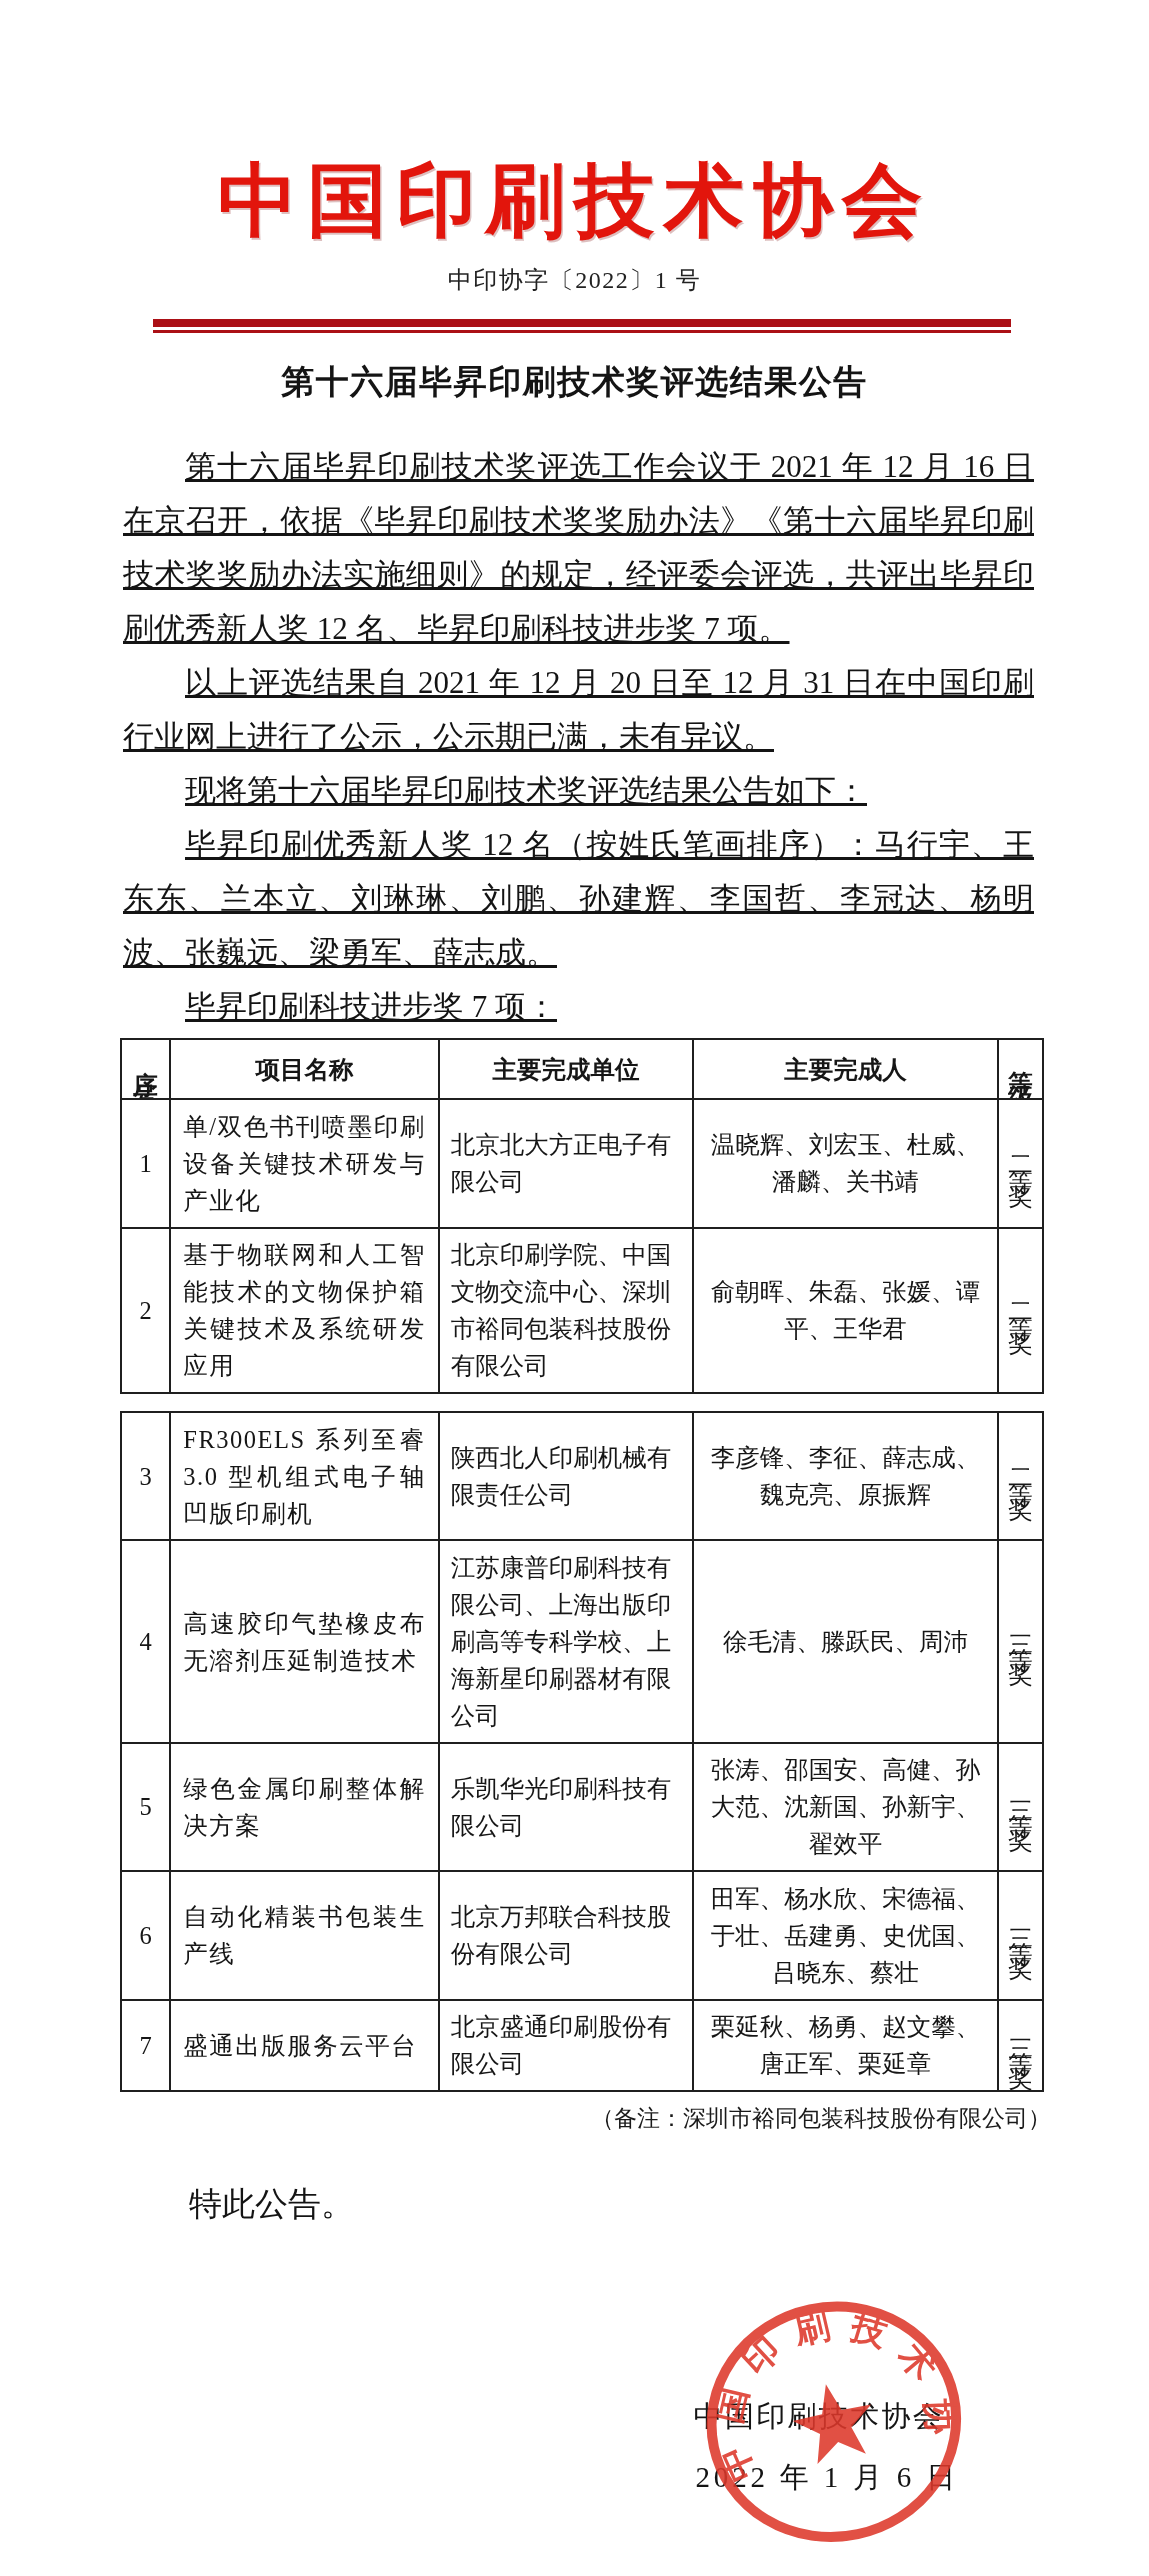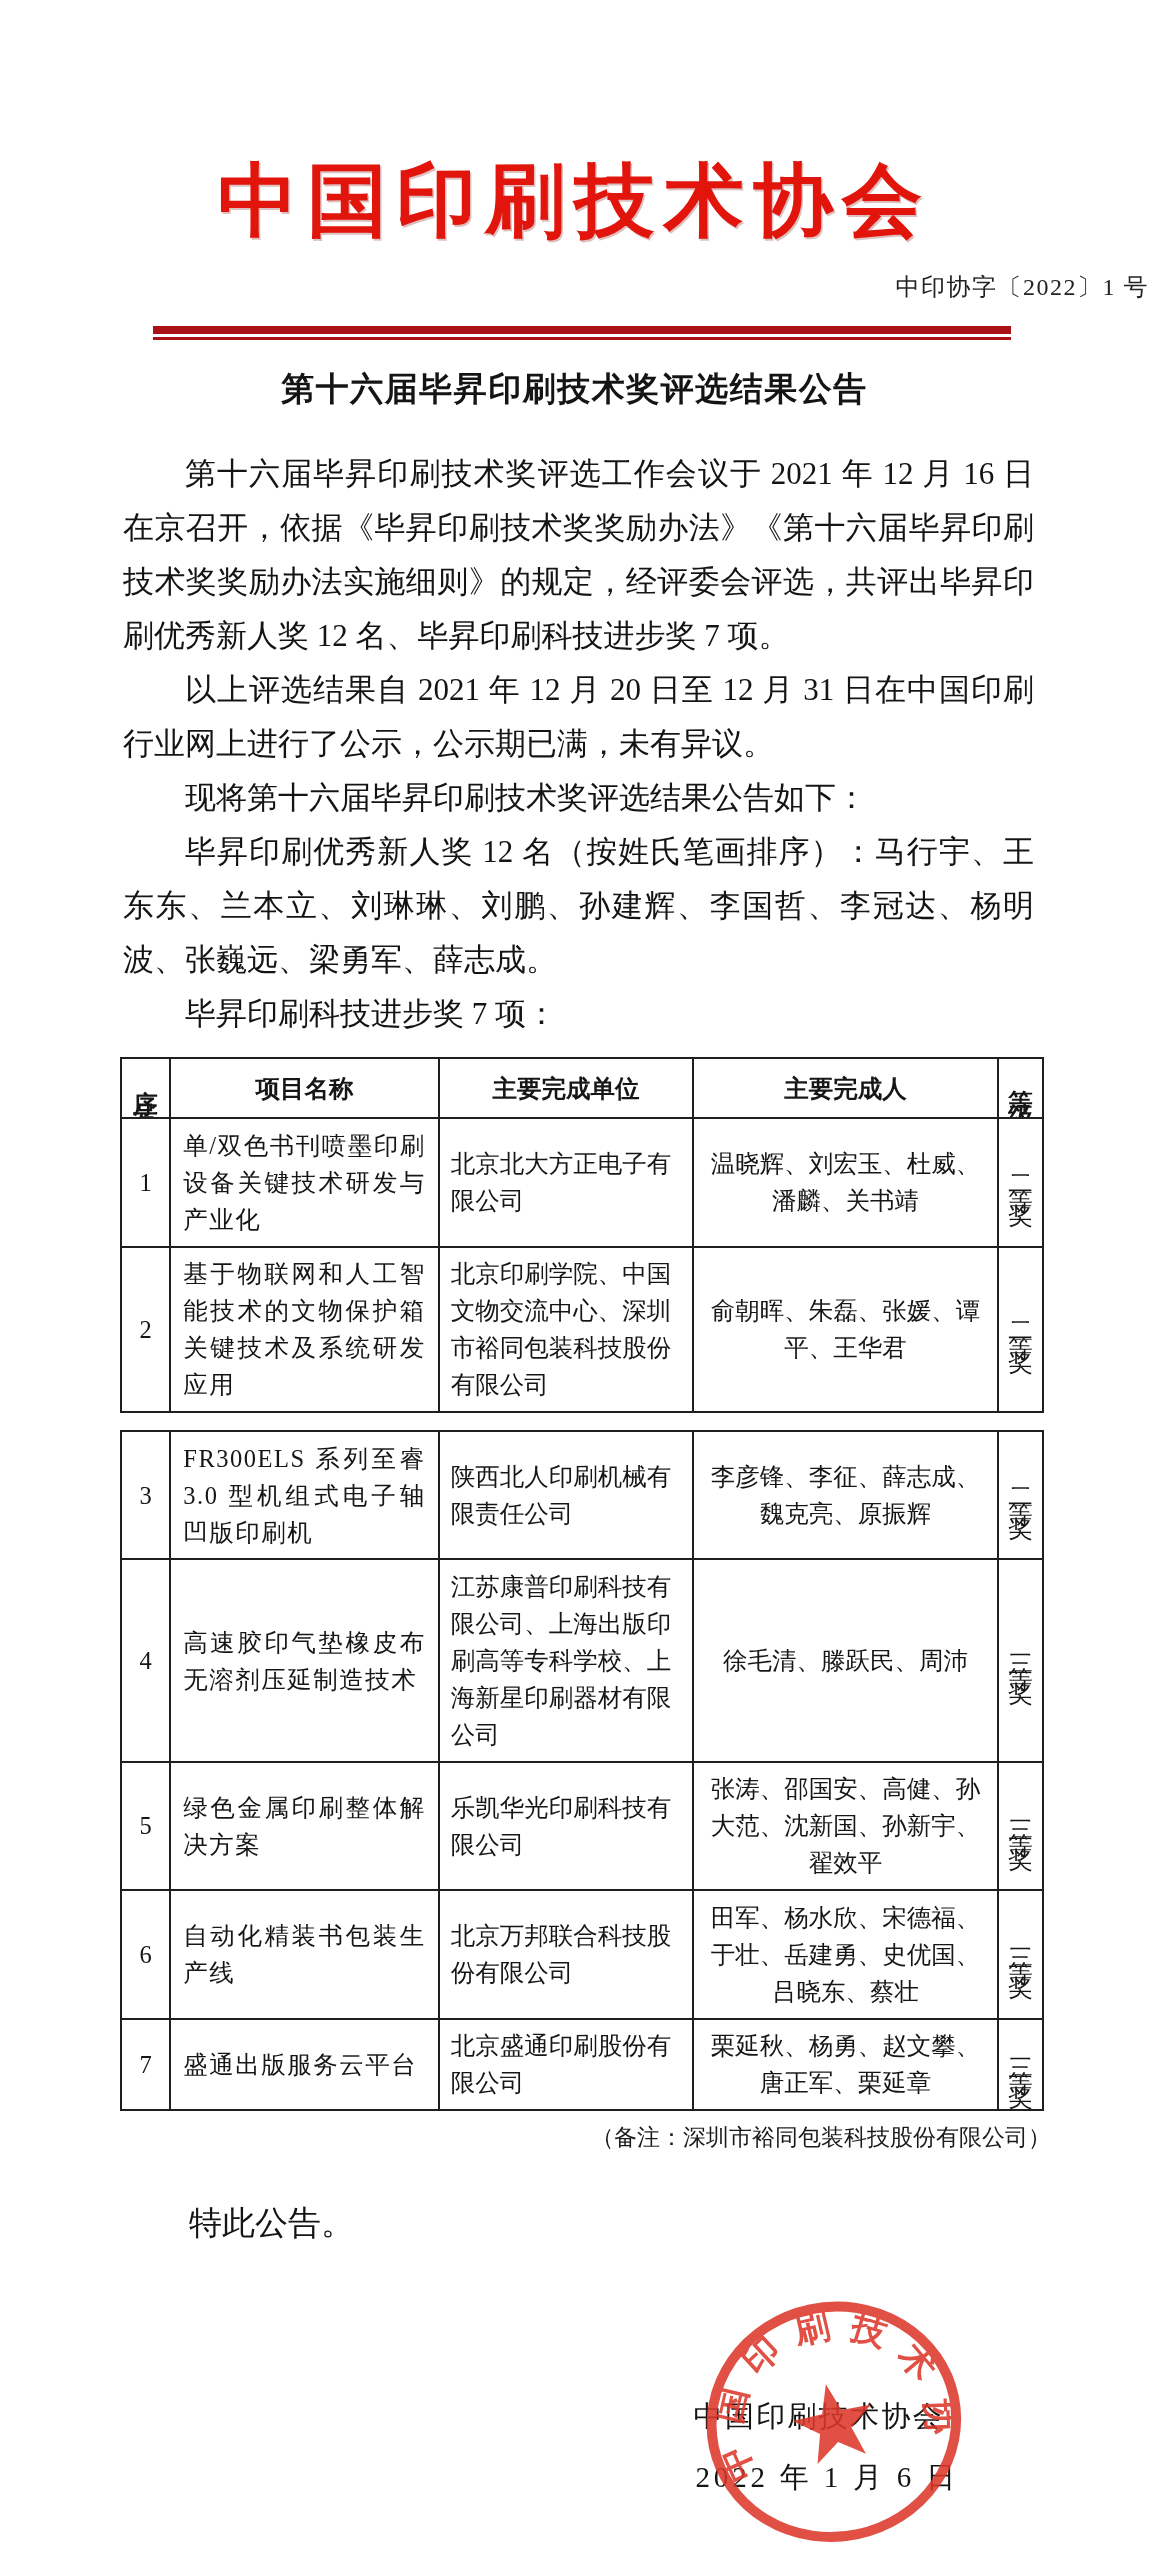--- a/index.html
+++ b/index.html
@@ -3,28 +3,28 @@
 <meta charset="utf-8">
 <style>
   html,body{margin:0;padding:0;background:#ffffff;}
   .page{position:relative;width:1149px;height:2566px;background:#fff;overflow:hidden;
         font-family:"Liberation Serif","DejaVu Serif",serif;color:#141414;}
 
   
   .org-name{padding-top:153px;text-align:center;font-size:80px;font-weight:bold;
             color:#e2150c;letter-spacing:9.2px;line-height:1.2;
             text-shadow:1.5px 2.3px 0 rgba(120,0,0,.25);}
-  .doc-number{margin-top:22px;text-align:right;font-size:24px;letter-spacing:1.5px;color:#222;}
+  .doc-number{margin-top:15px;text-align:center;font-size:24px;letter-spacing:1.5px;color:#222;}
   .red-rule{margin:23px 138px 0 153px;}
   .red-rule .bar{height:7.7px;background:#ab1016;}
   .red-rule .thin{height:3.1px;background:#ab1016;margin-top:3.1px;}
 
   
   .doc-title{margin-top:27px;text-align:center;font-size:33px;font-weight:bold;letter-spacing:1.5px;}
-  .body-text{margin:35px 115px 16px 123px;font-size:31px;line-height:54px;text-align:justify;}
+  .body-text{margin:35px 115px 4px 123px;font-size:31px;line-height:54px;text-align:justify;text-decoration:underline;}
   .body-text p{margin:0;text-indent:2em;}
 
   
   .tbl-wrap{margin-left:120px;width:922px;}
   table{border-collapse:collapse;table-layout:fixed;width:922px;
         font-size:24.5px;line-height:37px;color:#161616;}
   td,th{border:2.3px solid #1f1f1f;vertical-align:middle;padding:6.1px 7.7px;font-weight:normal;
         overflow:hidden;}
   th{font-weight:bold;text-align:center;padding:10.7px 4.6px;}
   .tbl-gap{height:17px;}

